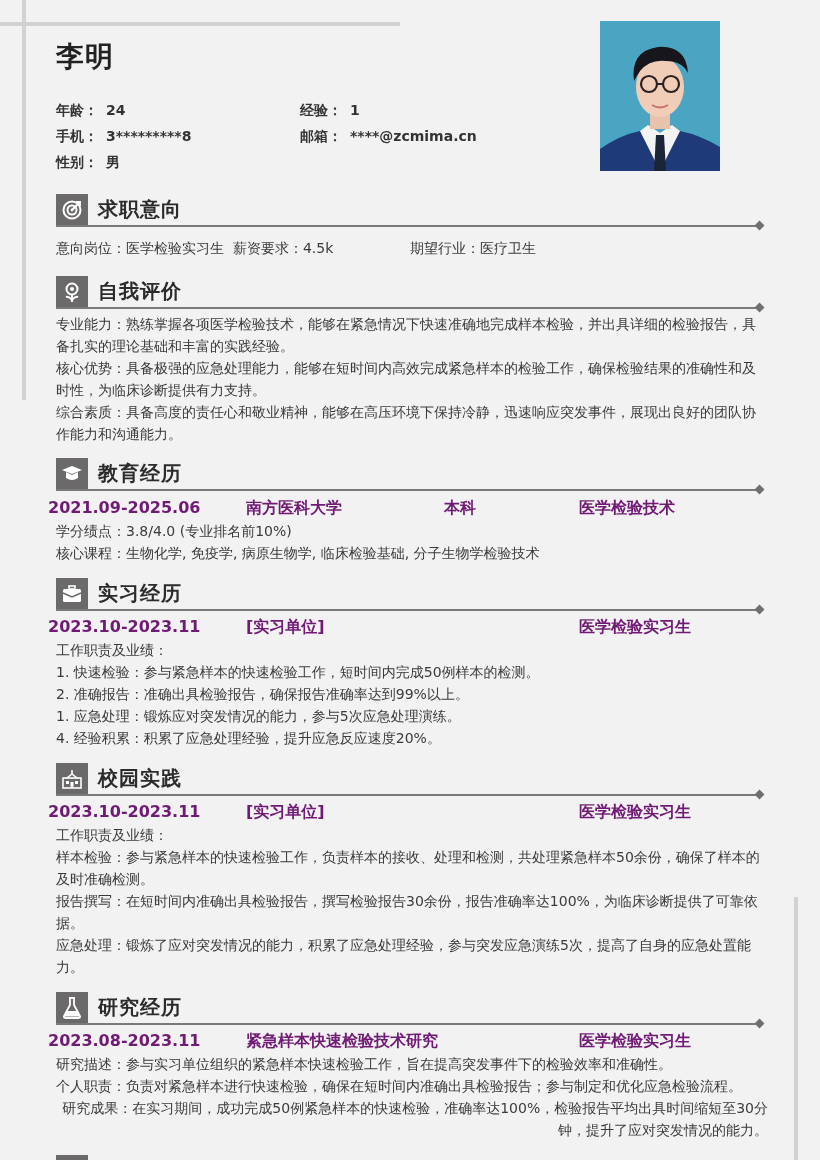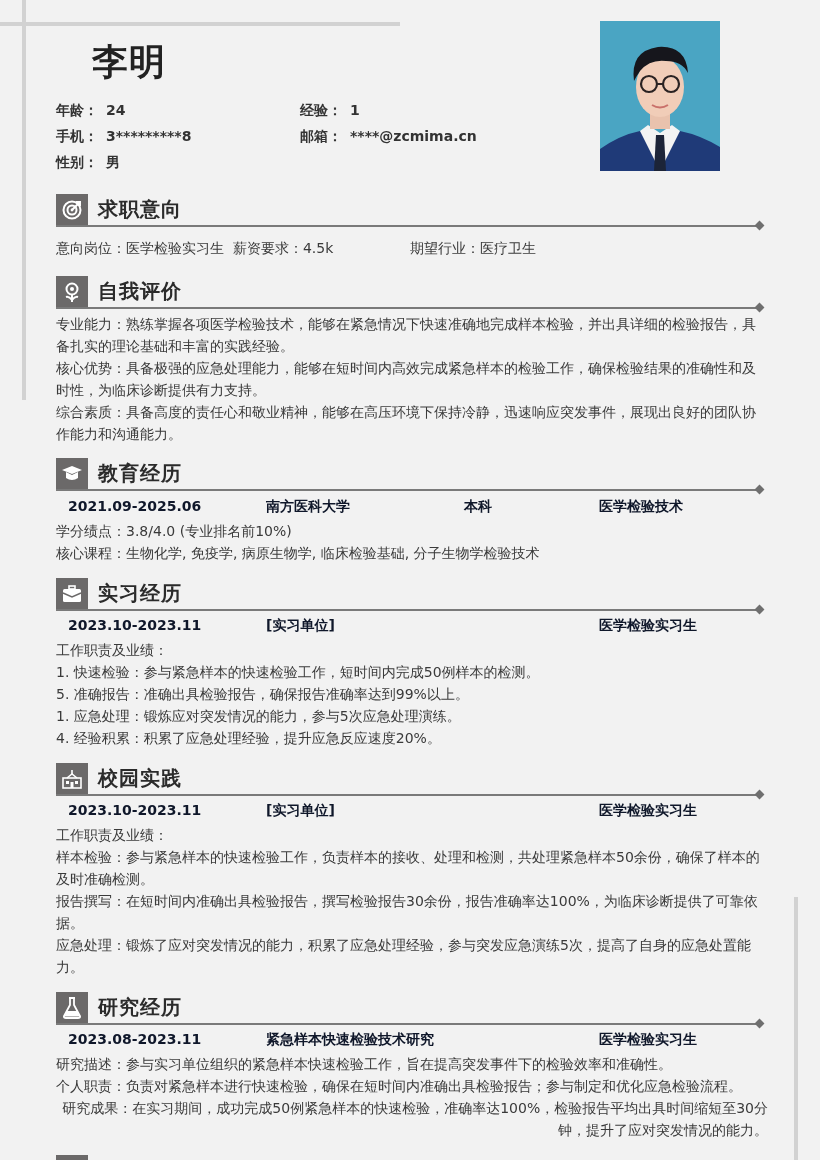--- a/index.html
+++ b/index.html
@@ -17,21 +17,21 @@
   .deco-hline-top {
     position: absolute; left: 0; top: 22px; width: 400px; height: 4px;
     background: #d2d2d2;
   }
   .deco-vline-right {
     position: absolute; left: 794px; top: 897px; width: 4px; height: 263px;
     background: #d2d2d2;
   }
   .name {
     position: absolute; left: 56px; top: 38px;
-    font-size: 36px; font-weight: bold; color: #222; letter-spacing: 1px; margin-left: 36px;
+    font-size: 28px; font-weight: bold; color: #222; letter-spacing: 1px;
   }
   .info {
     position: absolute; font-size: 14px; font-weight: bold; color: #333;
   }
   .info .lbl { margin-right: 8px; }
   .photo {
     position: absolute; left: 600px; top: 21px; width: 120px; height: 150px;
     background: #4ba6c4; overflow: hidden;
   }
   .section-header {
@@ -50,22 +50,22 @@
   }
   .section-header .dot {
     position: absolute; left: 700px; top: 28px; width: 7px; height: 7px;
     background: #6f6f6f; transform: rotate(45deg);
   }
   .text {
     position: absolute; left: 56px; width: 712px;
     font-size: 14px; line-height: 22px; color: #3a3a3a;
   }
   .row-bold {
-    position: absolute; left: 68px; width: 712px; height: 20px;
-    font-size: 14px; font-weight: bold; color: #0f172a;
+    position: absolute; left: 48px; width: 712px; height: 20px;
+    font-size: 16px; font-weight: bold; color: #701a75;
   }
   .row-bold span { position: absolute; top: 0; }
 </style>
 </head>
 <body>
 
 <div class="deco-vline-left"></div>
 <div class="deco-hline-top"></div>
 <div class="deco-vline-right"></div>
 
@@ -178,21 +178,21 @@
   <div class="rule"></div>
   <div class="dot"></div>
 </div>
 <div class="row-bold" style="top:617px;">
   <span style="left:0;">2023.10-2023.11</span>
   <span style="left:198px;">[实习单位]</span>
   <span style="left:531px;">医学检验实习生</span>
 </div>
 <div class="text" style="top:639px;">工作职责及业绩：</div>
 <div class="text" style="top:661px;">1. 快速检验：参与紧急样本的快速检验工作，短时间内完成50例样本的检测。</div>
-<div class="text" style="top:683px;">5. 准确报告：准确出具检验报告，确保报告准确率达到99%以上。</div>
+<div class="text" style="top:683px;">2. 准确报告：准确出具检验报告，确保报告准确率达到99%以上。</div>
 <div class="text" style="top:705px;">1. 应急处理：锻炼应对突发情况的能力，参与5次应急处理演练。</div>
 <div class="text" style="top:727px;">4. 经验积累：积累了应急处理经验，提升应急反应速度20%。</div>
 
 <div class="section-header" style="top:763px;">
   <div class="icon-box">
     <svg width="22" height="20" viewBox="0 0 22 20">
         <path d="M11 1 L11 5" stroke="#fff" stroke-width="1.6"></path>
         <path d="M6 9 L11 5 L16 9" stroke="#fff" stroke-width="1.6" fill="none"></path>
         <rect x="2" y="9" width="18" height="10" fill="none" stroke="#fff" stroke-width="1.6"></rect>
         <rect x="5" y="12" width="3" height="3" fill="#fff"></rect>

